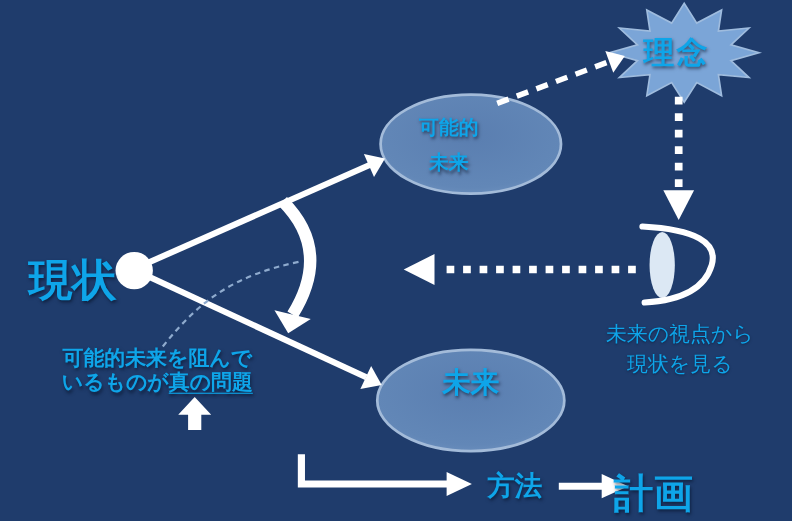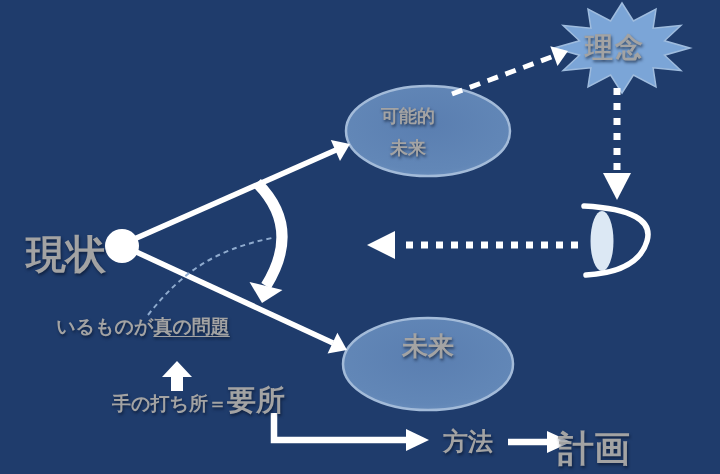--- a/index.html
+++ b/index.html
@@ -3,23 +3,23 @@
 <meta charset="utf-8">
 <style>
   html,body{margin:0;padding:0;}
   .stage{
     position:relative;width:720px;height:474px;overflow:hidden;
     background:#1f3c6c;
     font-family:"Liberation Sans","DejaVu Sans",sans-serif;
   }
   .stage svg{position:absolute;left:0;top:0;}
   .label{
-    position:absolute;color:#a3a3a3;text-align:center;
+    position:absolute;color:#0ea5e9;text-align:center;
     text-shadow:1px 2px 3px rgba(5,15,35,.6);
-    white-space:nowrap;z-index:2;font-family:Liberation Serif, serif;
+    white-space:nowrap;z-index:2;
   }
   .bold{font-weight:bold;}
   #genjo{left:20px;top:227px;width:92px;font-size:40px;}
   #kano{left:326px;top:100px;width:164px;font-size:18px;line-height:32px;}
   #seiko{left:341px;top:331px;width:174px;font-size:26px;line-height:32px;}
   #rinen{left:550px;top:29px;width:130px;font-size:28px;letter-spacing:2px;}
   #eyecap{left:525px;top:291px;width:186px;font-size:19px;line-height:27px;font-weight:normal;text-shadow:0 1px 2px rgba(5,15,35,.5);}
   #problem{left:38px;top:316px;width:210px;font-size:19px;line-height:22px;}
   #problem .ul{text-decoration:underline;text-underline-offset:3px;}
   #keypoint{left:112px;top:381px;width:210px;text-align:left;}
@@ -104,26 +104,28 @@
     <div>可能的</div>
     <div>未来</div>
   </div>
 
   <div class="label bold" id="seiko">
     <div>未来</div>
   </div>
 
   <div class="label bold" id="rinen">理念</div>
 
+  <div class="label" id="eyecap">
+    <div>未来の視点から</div>
+    <div>現状を見る</div>
+  </div>
 
   <div class="label bold" id="problem">
+    <div>可能的未来を阻んで</div>
     <div><span>いるものが</span><span class="ul">真の問題</span></div>
   </div>
 
-  <div class="label bold" id="keypoint">
-    <span class="small">手の打ち所＝</span><span class="big">要所</span>
-  </div>
 
   <div class="label bold" id="houhou">方法</div>
 
   <div class="label bold" id="keikaku">計画</div>
 
 </div>
 
 </body></html>

